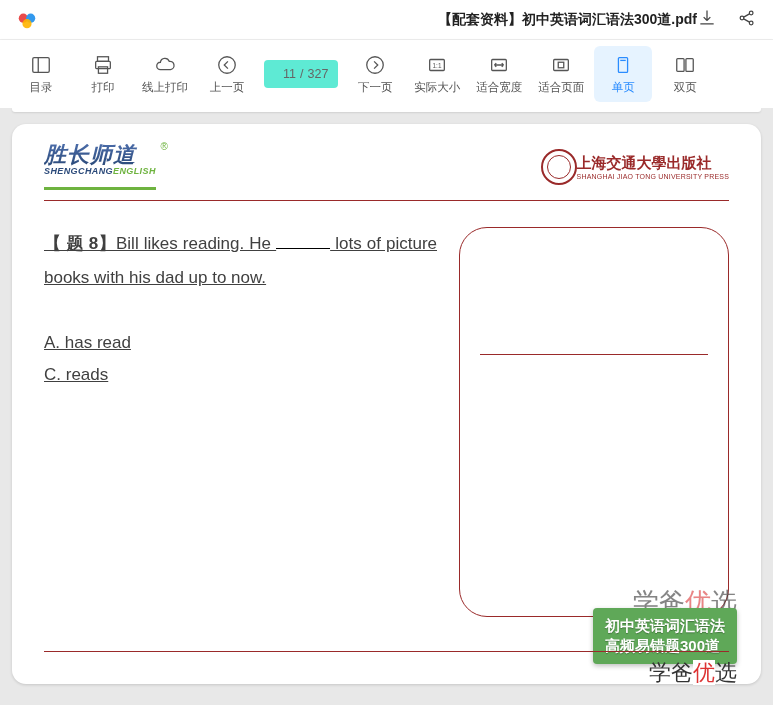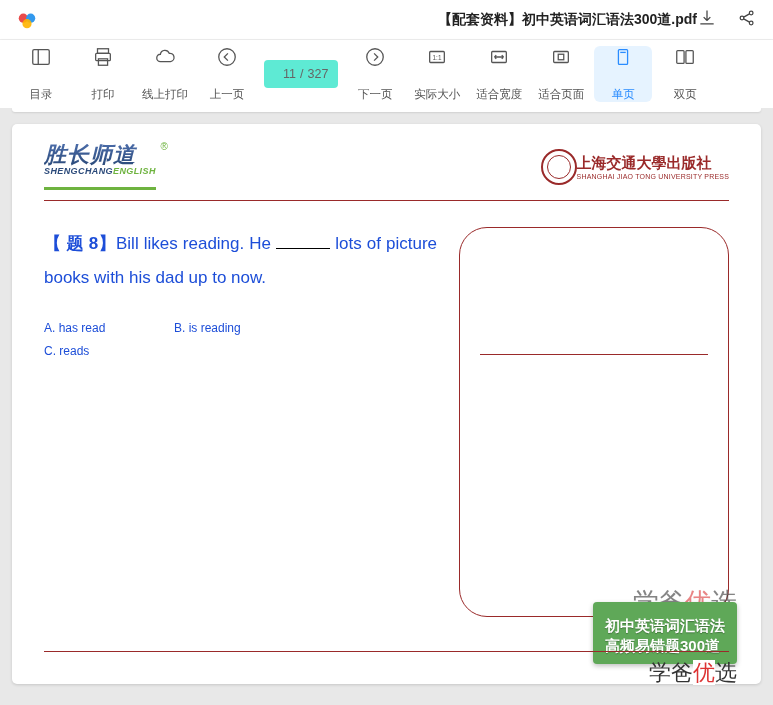--- a/index.html
+++ b/index.html
@@ -41,21 +41,21 @@
       display: flex;
       align-items: center;
       padding: 0 12px;
       gap: 4px;
       box-shadow: 0 1px 3px rgba(0,0,0,0.1);
     }
     .tool-btn {
       display: flex;
       flex-direction: column;
       align-items: center;
-      justify-content: space-between;
+      justify-content: center;
       width: 58px;
       height: 56px;
       cursor: pointer;
       border-radius: 6px;
       gap: 4px;
     }
     .tool-btn.active {
       background: #e6f3ff;
     }
     .tool-btn.active .tool-label { color: #2a8cff; }
@@ -91,21 +91,21 @@
     }
     .page-prev-edge {
       background: #fff;
       height: 4px;
       border-radius: 0 0 3px 3px;
       margin-bottom: 12px;
       box-shadow: 0 1px 2px rgba(0,0,0,0.1);
     }
     .page {
       background: #fff;
-      border-radius: 5px;
+      border-radius: 14px;
       box-shadow: 0 1px 3px rgba(0,0,0,0.15);
       padding: 20px 32px 28px;
       min-height: 560px;
       position: relative;
     }
     .page-header {
       display: flex;
       justify-content: space-between;
       align-items: center;
       padding-bottom: 8px;
@@ -168,28 +168,29 @@
     .content-row {
       display: flex;
       gap: 22px;
       margin-top: 26px;
     }
     .question {
       flex: 1;
       font-family: Arial, sans-serif;
       font-size: 17px;
       line-height: 2;
-      color: #1d4ed8;
+      color: #404040;
       text-align: justify;
+      text-decoration: underline;
     }
     .q-label { font-weight: 700; }
     .blank { display: inline-block; border-bottom: 1.5px solid #000; width: 54px; vertical-align: baseline; }
     .options {
-      margin-top: 22px;
-      font-size: 12px;
+      margin-top: 32px;
+      font-size: 17px;
       line-height: 1.9;
     }
     .opt-row { display: flex; }
     .opt-a { width: 130px; }
     .notebox {
       width: 270px;
       height: 390px;
       border: 1.6px solid #9a2a2a;
       border-radius: 28px;
       position: relative;
@@ -200,21 +201,21 @@
       left: 20px; right: 20px;
       border-top: 1px solid #9a2a2a;
     }
     
     .badge {
       position: absolute;
       right: 24px;
       bottom: 20px;
       background: #5fa858;
       color: #fff;
-      padding: 14px 12px 8px;
+      padding: 8px 12px 8px;
       border-radius: 4px;
       font-size: 15px;
       font-weight: 700;
       line-height: 1.35;
       box-shadow: 0 2px 5px rgba(0,0,0,0.25);
       text-shadow: 0 1px 1px rgba(0,0,0,0.3);
     }
     .ghost-text {
       position: absolute;
       right: 24px;
@@ -356,21 +357,20 @@
     <hr class="hr-red">
 
     <div class="content-row">
       <div class="question">
         <div>
           <span class="q-label">【 题 8】</span><span>Bill  likes  reading.  He </span><span class="blank"></span><span> lots of picture books with his dad up to now.</span>
         </div>
         <div class="options">
           <div class="opt-row">
             <span class="opt-a">A. has read</span>
-            <span>B. is reading</span>
           </div>
           <div class="opt-row">
             <span class="opt-a">C. reads</span>
           </div>
         </div>
       </div>
       <div class="notebox">
         <div class="notebox-line"></div>
       </div>
     </div>

